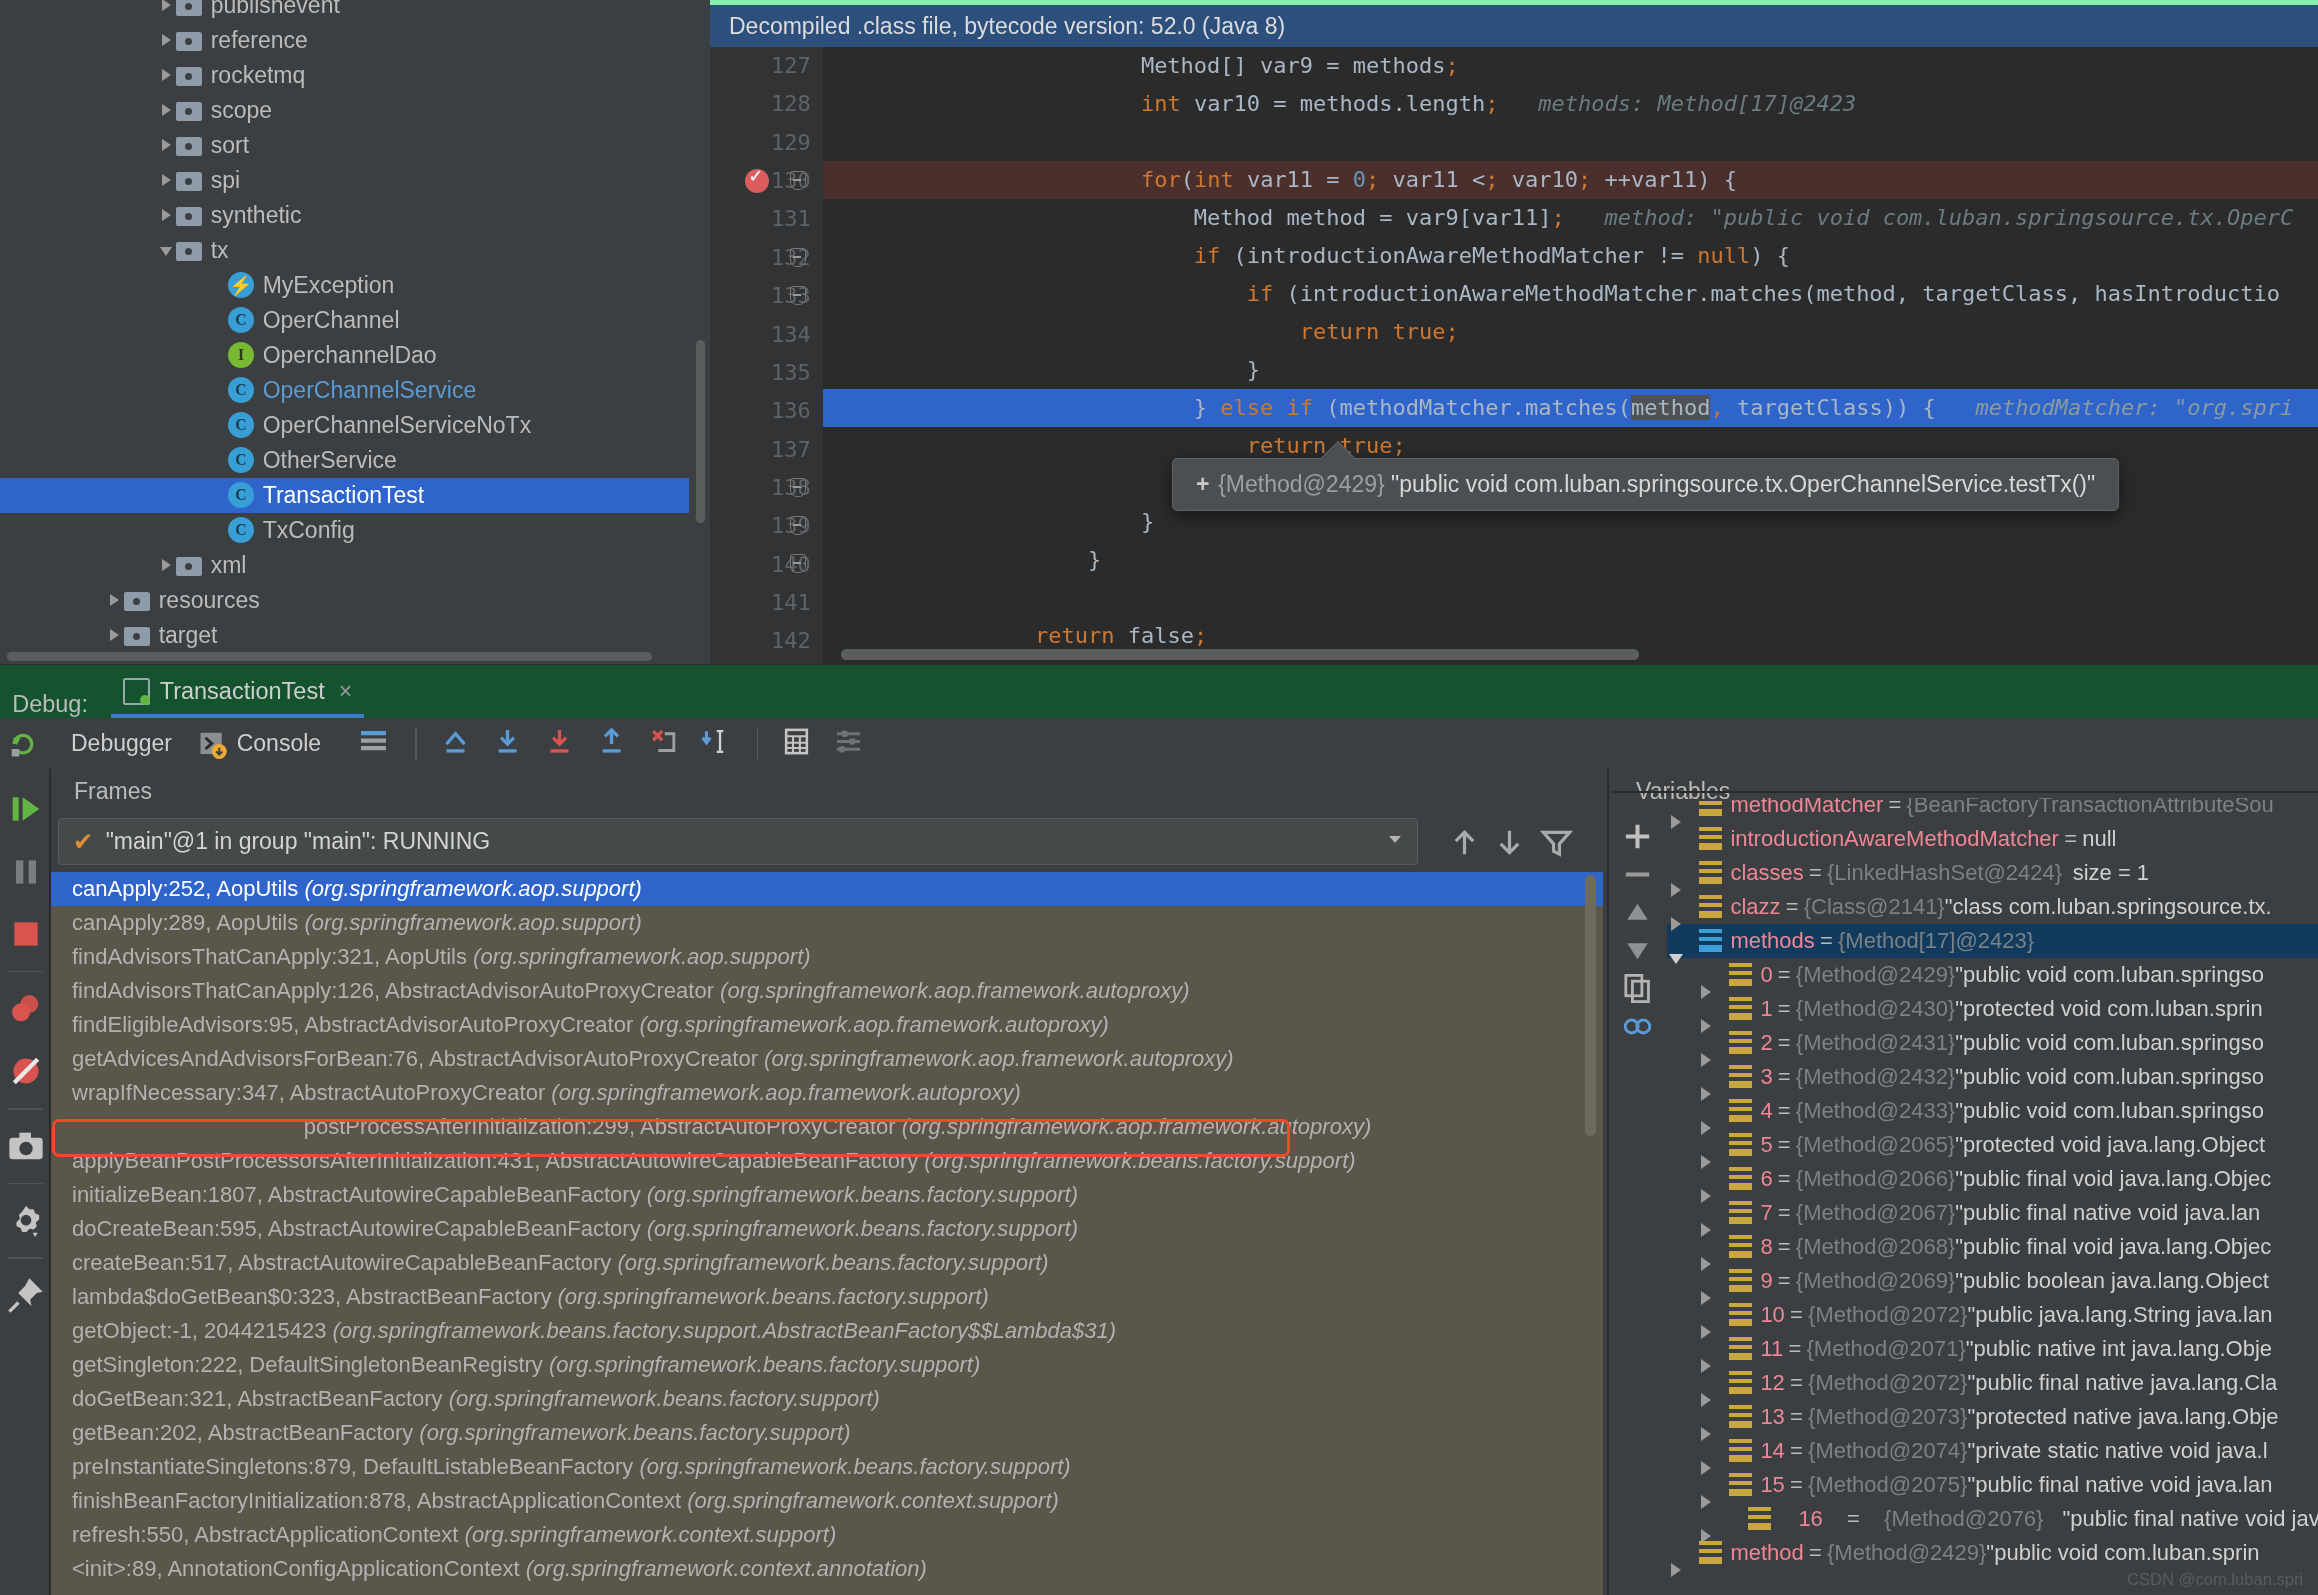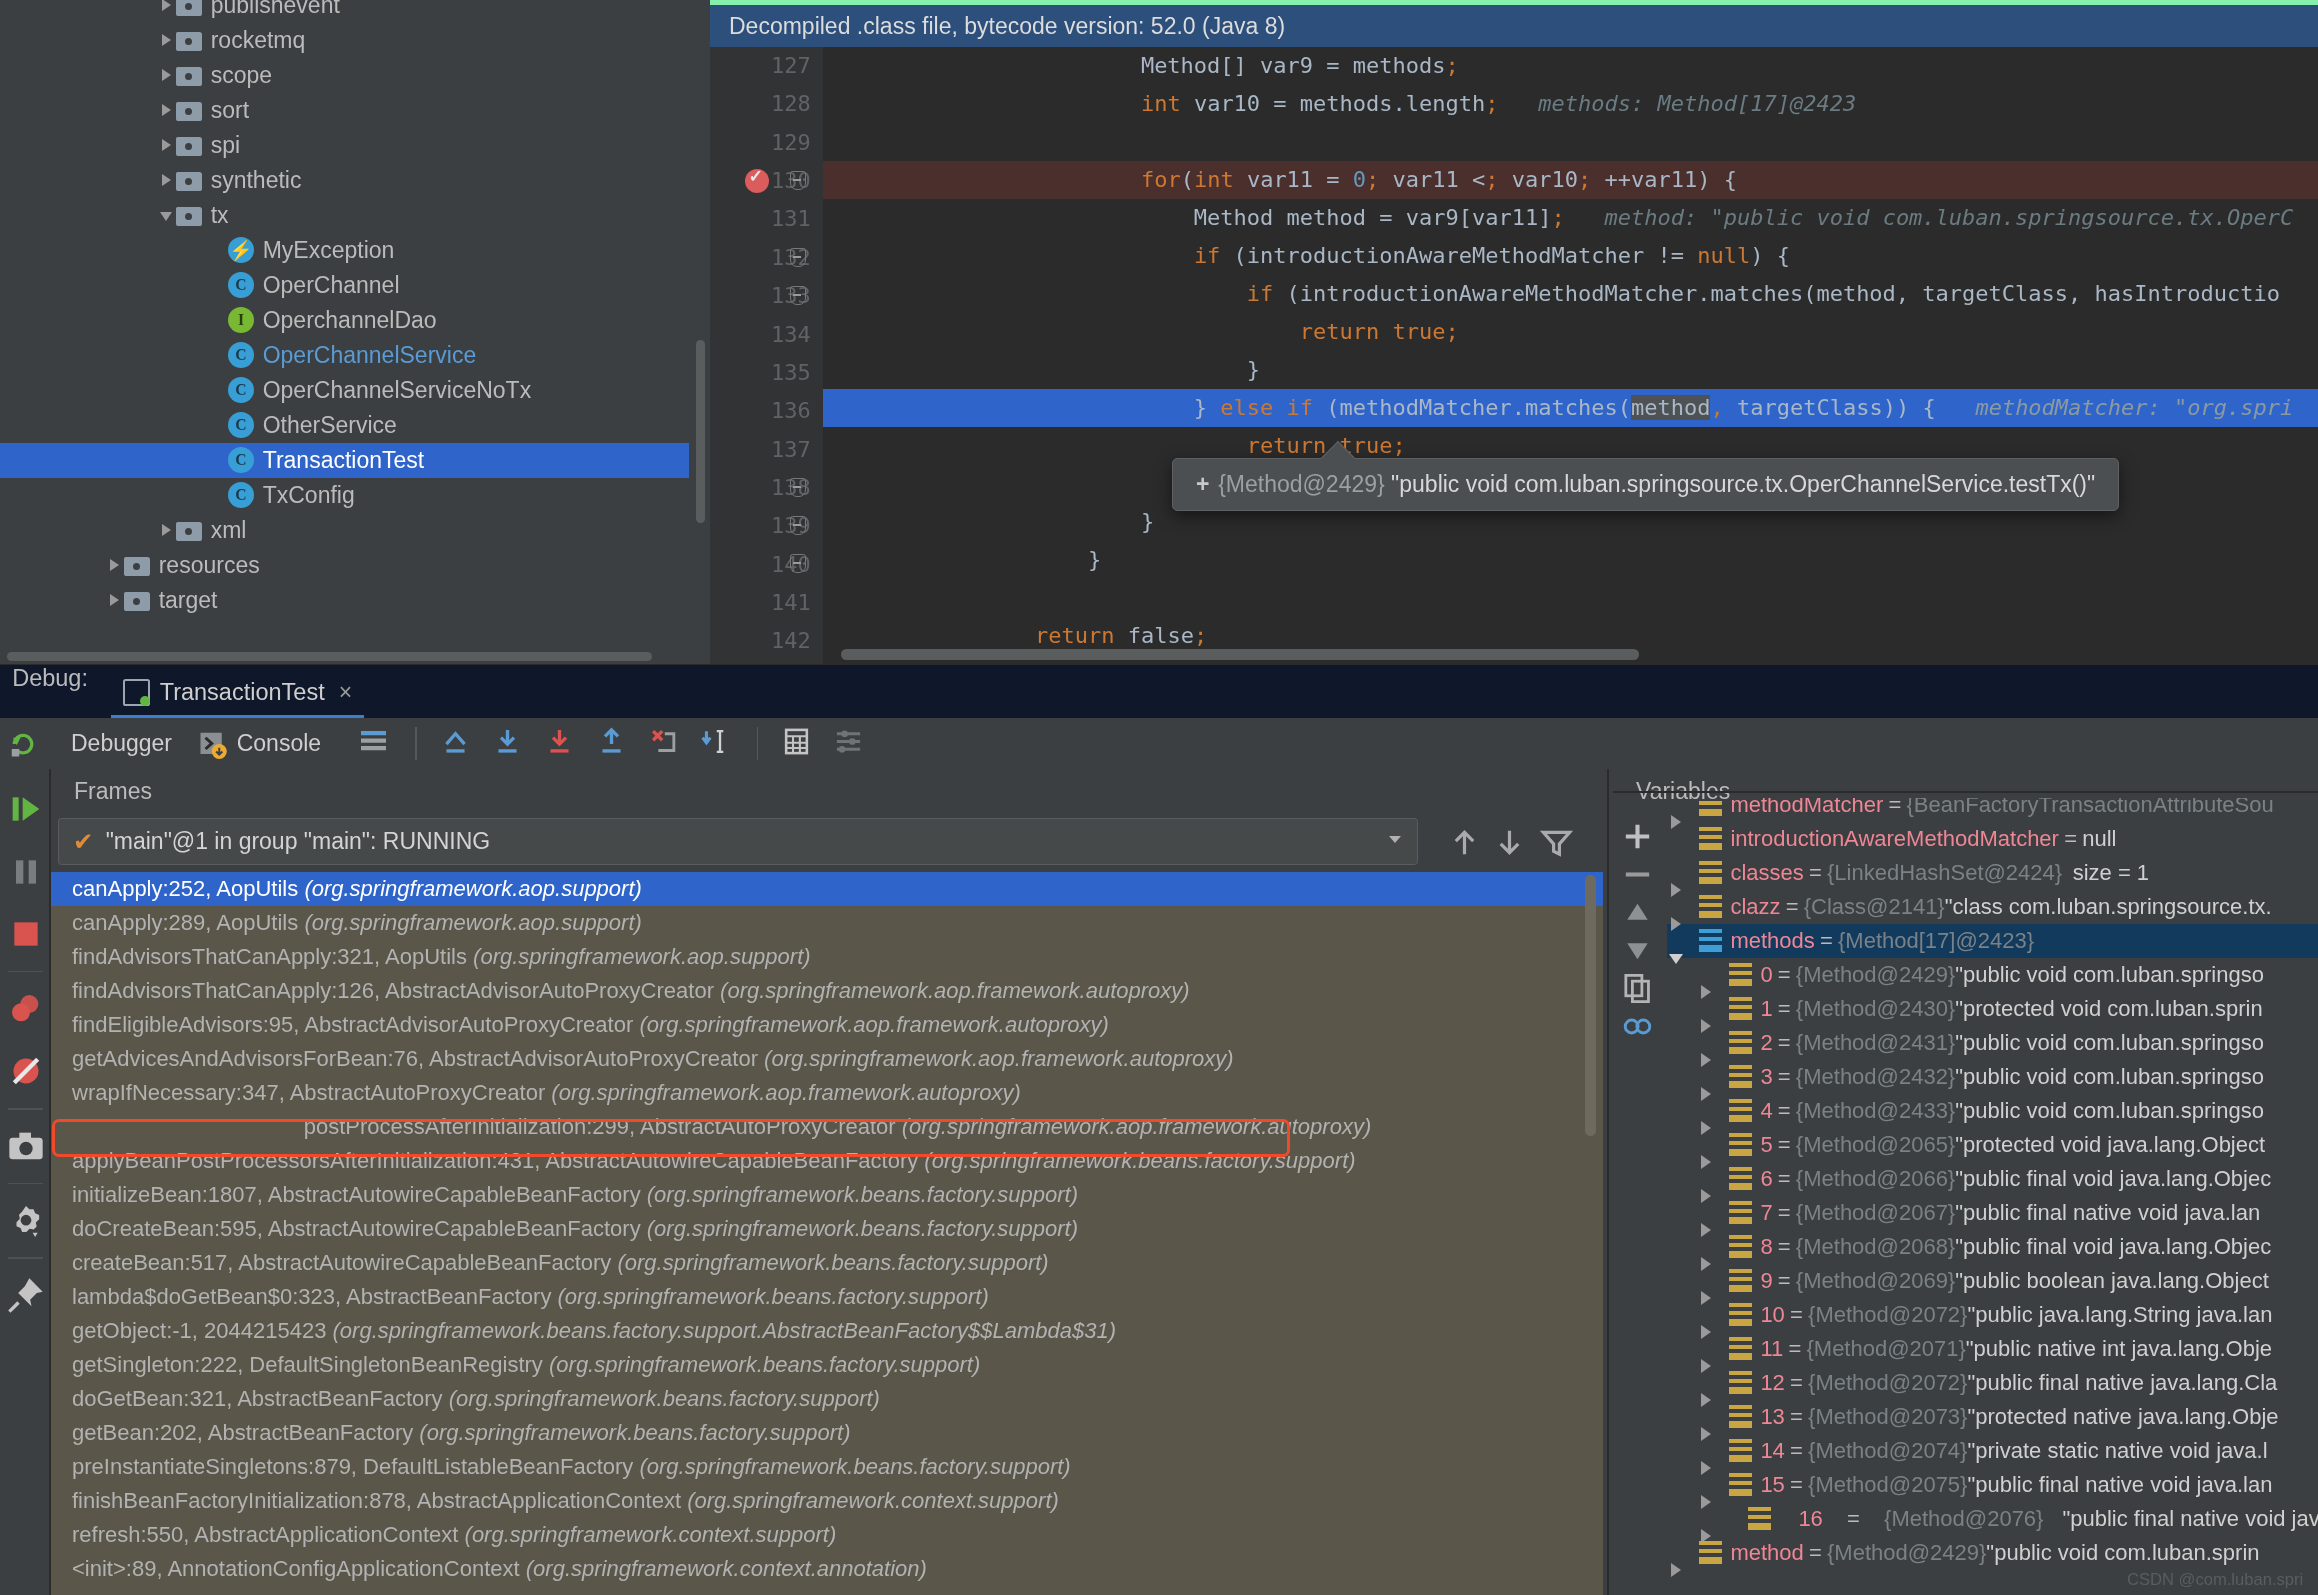--- a/index.html
+++ b/index.html
@@ -73,21 +73,21 @@
   
   .vscroll{ position:absolute; left:696px; top:340px; width:8.7px; height:183px;
     background:#5a5d5e; border-radius:4.4px; }
   .hscroll-tree{ position:absolute; left:7px; top:652px; width:645px; height:8.7px;
     background:#5a5d5e; border-radius:4.4px; }
   .hscroll-code{ position:absolute; left:841px; top:649px; width:798px; height:10.5px;
     background:#5a5d5e; border-radius:5.2px; }
 
   
   .debugbar{ position:absolute; left:0; top:664px; width:2319px; height:54px;
-    background:#0f172a; border-top:0.9px solid #2b2b2b; display:flex; align-items:flex-start; }
+    background:#14532d; border-top:0.9px solid #2b2b2b; display:flex; align-items:flex-end; }
   .debug-label{ font-size:23.5px; color:#bbbbbb; margin-left:12.2px; margin-right:23px; }
   .runtab{ position:relative; display:flex; align-items:center; height:54px; padding:0 12.2px;}
   .runtab::after{ content:""; position:absolute; left:0; bottom:0; width:100%; height:4.4px;
     background:#3d7ecc; }
   .runicon{ width:26px; height:26px; position:relative; margin-right:10.5px; }
   .runicon::before{ content:""; position:absolute; left:0; top:0; width:23px; height:23px;
     border:2.6px solid #9aa7b0; border-radius:2.6px; }
   .runicon::after{ content:""; position:absolute; left:16.6px; top:16.6px; width:10.5px; height:10.5px;
     background:#62b543; border-radius:50%; }
   .runtab-name{ font-size:23.5px; color:#cfcfcf; }
@@ -170,20 +170,25 @@
 
   <div class="tree" id="tree">
       <div class="trow" style="padding-left: 157px; margin-top: -12.2px;">
         <span class="arrow closed"></span>
         <span class="fld"></span>
         <span class="tlabel">publishevent</span>
       </div>
       <div class="trow" style="padding-left: 157px;">
         <span class="arrow closed"></span>
         <span class="fld"></span>
+        <span class="tlabel">reference</span>
+      </div>
+      <div class="trow" style="padding-left: 157px;">
+        <span class="arrow closed"></span>
+        <span class="fld"></span>
         <span class="tlabel">rocketmq</span>
       </div>
       <div class="trow" style="padding-left: 157px;">
         <span class="arrow closed"></span>
         <span class="fld"></span>
         <span class="tlabel">scope</span>
       </div>
       <div class="trow" style="padding-left: 157px;">
         <span class="arrow closed"></span>
         <span class="fld"></span>

